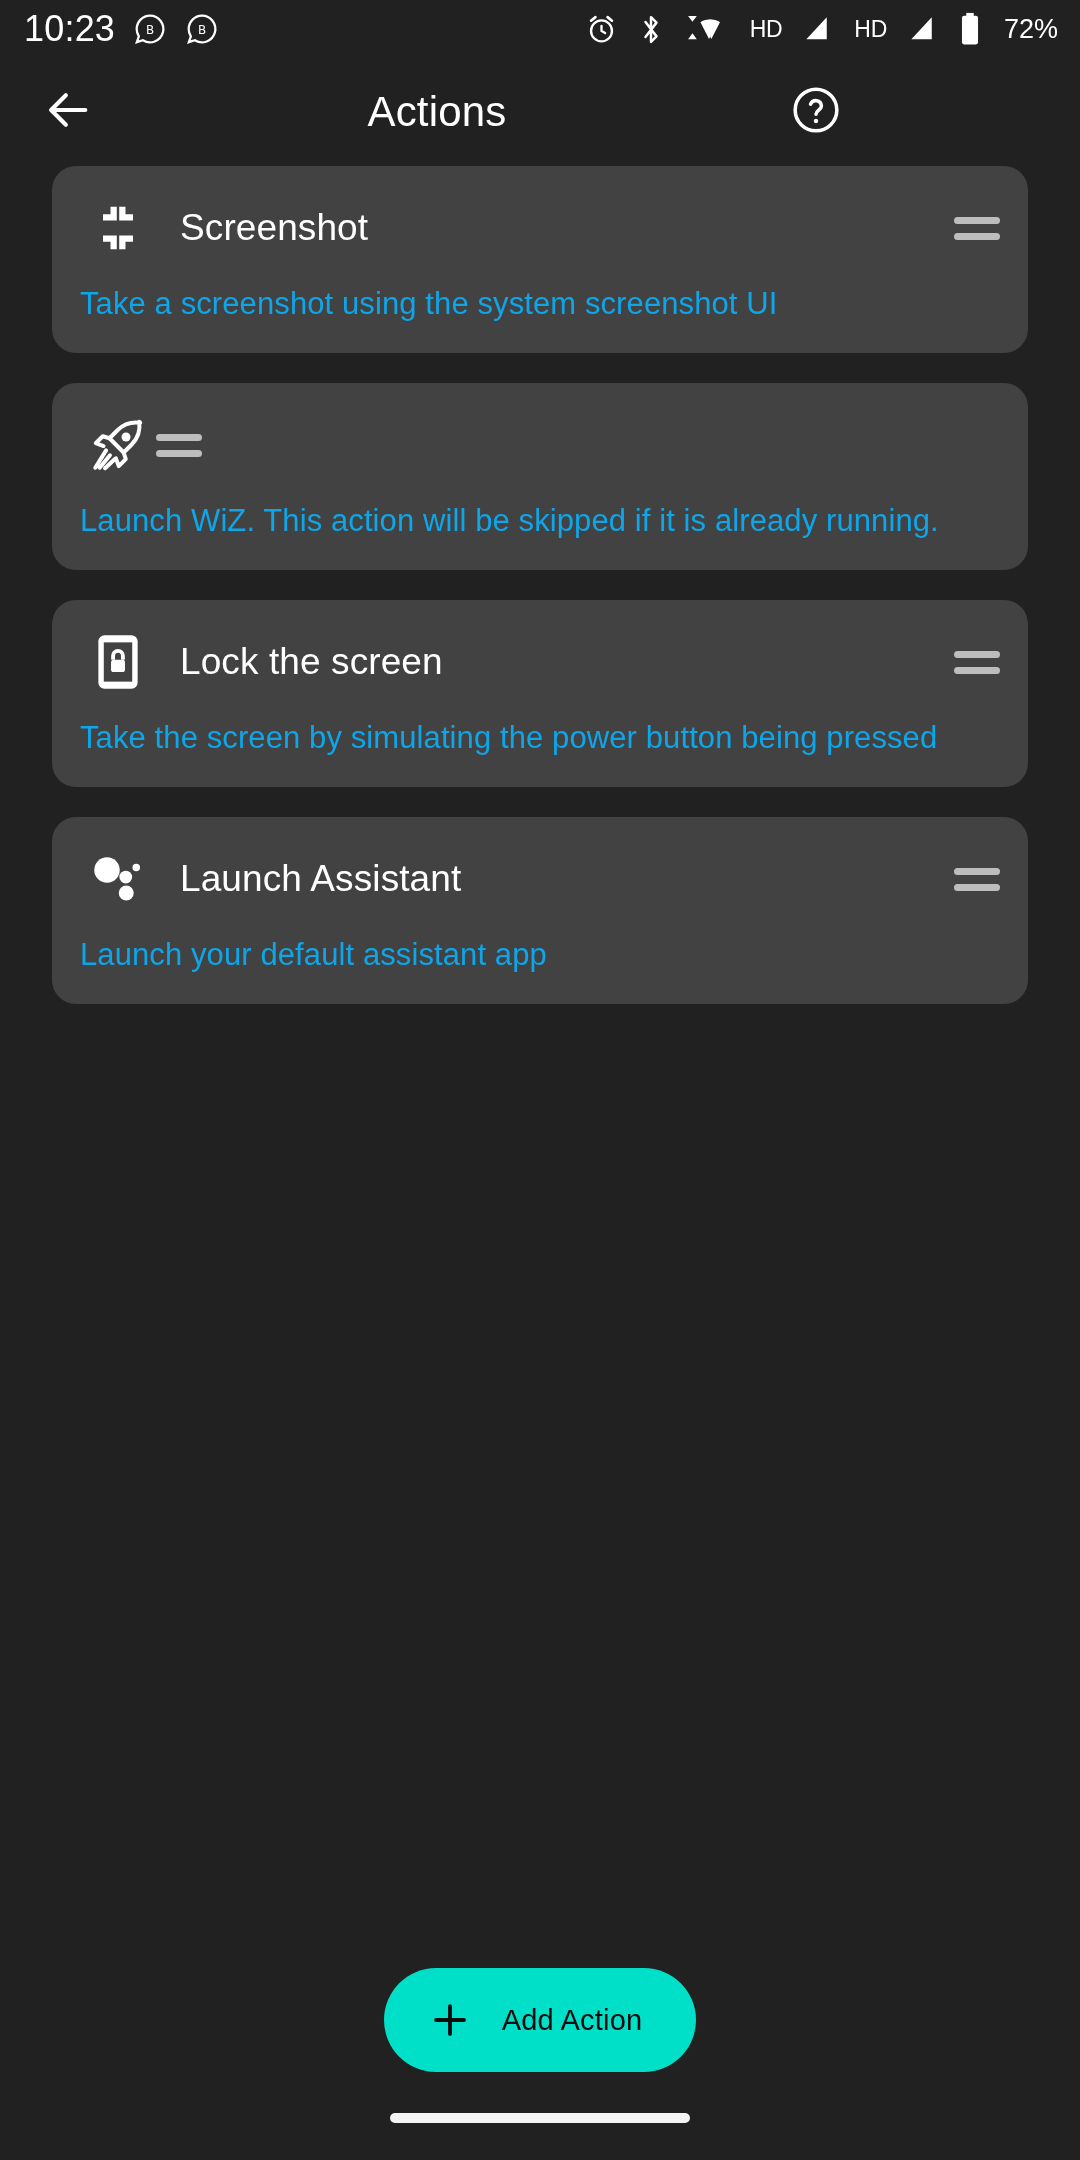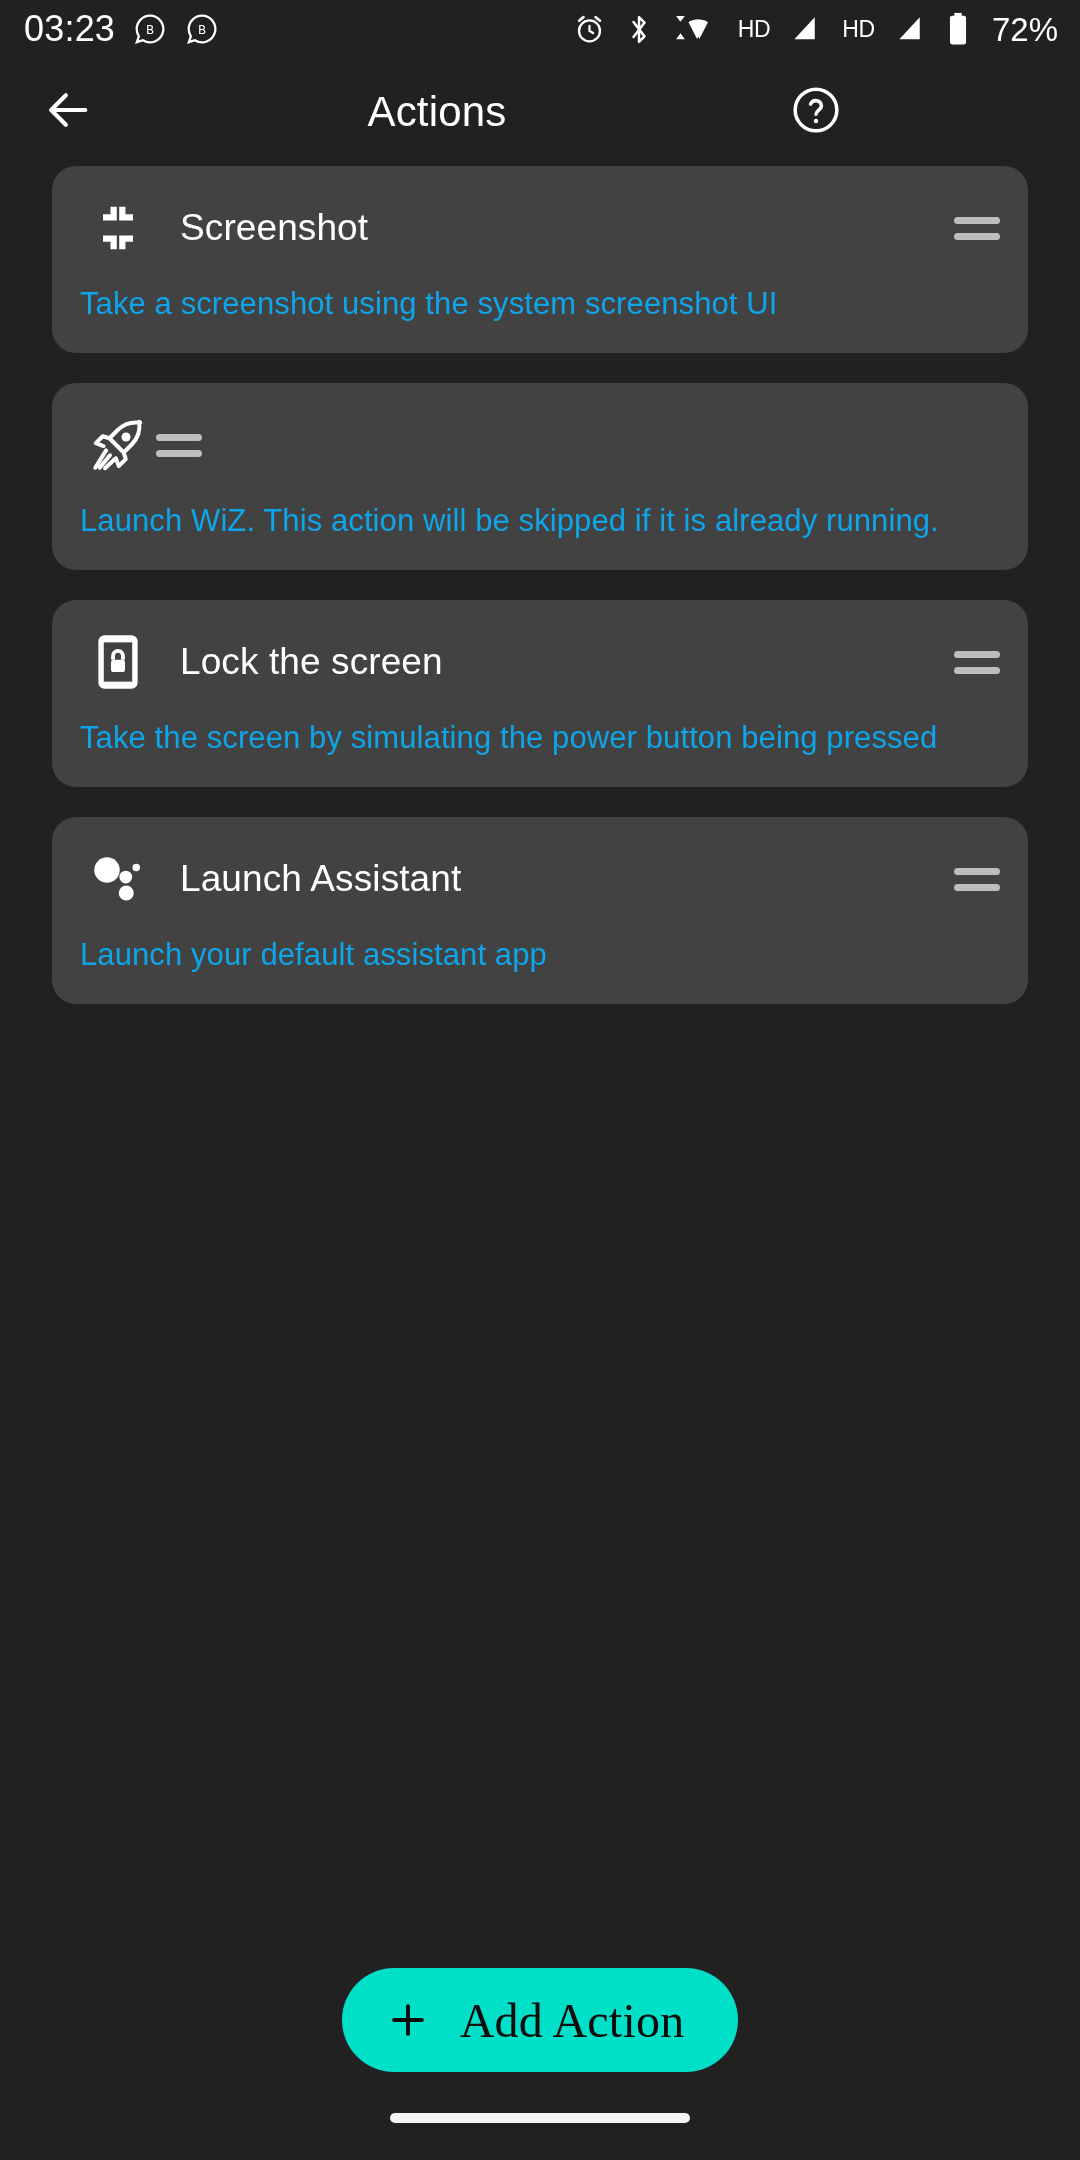--- a/index.html
+++ b/index.html
@@ -15,21 +15,21 @@
   .status-bar{
     position:absolute; top:0; left:0; width:1080px; height:58px;
     display:flex; align-items:center; justify-content:space-between;
     padding:0 22px 0 24px; color:#ffffff;
   }
   .sb-left{ display:flex; align-items:center; gap:18px; }
   .sb-clock{ font-size:36px; letter-spacing:.2px; line-height:1; font-weight:400; }
   .sb-right{ display:flex; align-items:center; gap:20px; }
   .sb-icon{ display:flex; align-items:center; justify-content:center; }
   .sb-hd{ font-size:23px; line-height:1; font-weight:400; letter-spacing:-.3px; }
-  .sb-batt-pct{ font-size:33px; line-height:1; margin-left:3px; }
+  .sb-batt-pct{ font-size:27px; line-height:1; margin-left:3px; }
 
   
   .app-bar{
     position:absolute; top:58px; left:0; width:892px; height:108px;
     display:flex; align-items:center;
   }
   .appbar-btn{
     width:96px; height:96px; display:flex; align-items:center; justify-content:center;
   }
   .appbar-btn.back{ margin-left:20px; }
@@ -69,38 +69,38 @@
 
   
   .fab-wrap{
     position:absolute; left:0; width:1080px; top:1968px;
     display:flex; justify-content:center;
   }
   .fab{
     background:#00dfc8; color:#0d0d0d; border:none;
     height:104px; border-radius:52px; padding:0 54px 0 44px;
     display:flex; align-items:center; gap:30px;
-    font-family:Liberation Serif, serif;
-    font-size:48px; letter-spacing:.2px;justify-content:space-between;
+    font-family:Liberation Sans, sans-serif;
+    font-size:29px; letter-spacing:.2px;justify-content:space-between;
   }
   .fab-plus{ display:flex; align-items:center; justify-content:center; }
 
   
   .nav-bar{
     position:absolute; left:0; bottom:0; width:1080px; height:84px;
     display:flex; align-items:center; justify-content:center;
   }
   .nav-pill{ width:300px; height:10px; border-radius:6px; background:#f5f5f5; }
 </style>
 </head>
 <body>
 
 <div class="status-bar">
   <div class="sb-left">
-    <div class="sb-clock">03:23</div>
+    <div class="sb-clock">10:23</div>
     <span class="sb-icon">
       <svg width="34" height="34" viewBox="0 0 24 24">
         <path d="M12 2.6A9.4 9.4 0 0 0 2.6 12c0 1.9.56 3.66 1.52 5.14L2.7 21.3l4.3-1.35A9.4 9.4 0 1 0 12 2.6z" fill="none" stroke="#fff" stroke-width="1.6"></path>
         <text x="12" y="15.4" font-size="8.4" fill="#fff" text-anchor="middle" font-family="DejaVu Sans, sans-serif">B</text>
       </svg>
     </span>
     <span class="sb-icon">
       <svg width="34" height="34" viewBox="0 0 24 24">
         <path d="M12 2.6A9.4 9.4 0 0 0 2.6 12c0 1.9.56 3.66 1.52 5.14L2.7 21.3l4.3-1.35A9.4 9.4 0 1 0 12 2.6z" fill="none" stroke="#fff" stroke-width="1.6"></path>
         <text x="12" y="15.4" font-size="8.4" fill="#fff" text-anchor="middle" font-family="DejaVu Sans, sans-serif">B</text>

